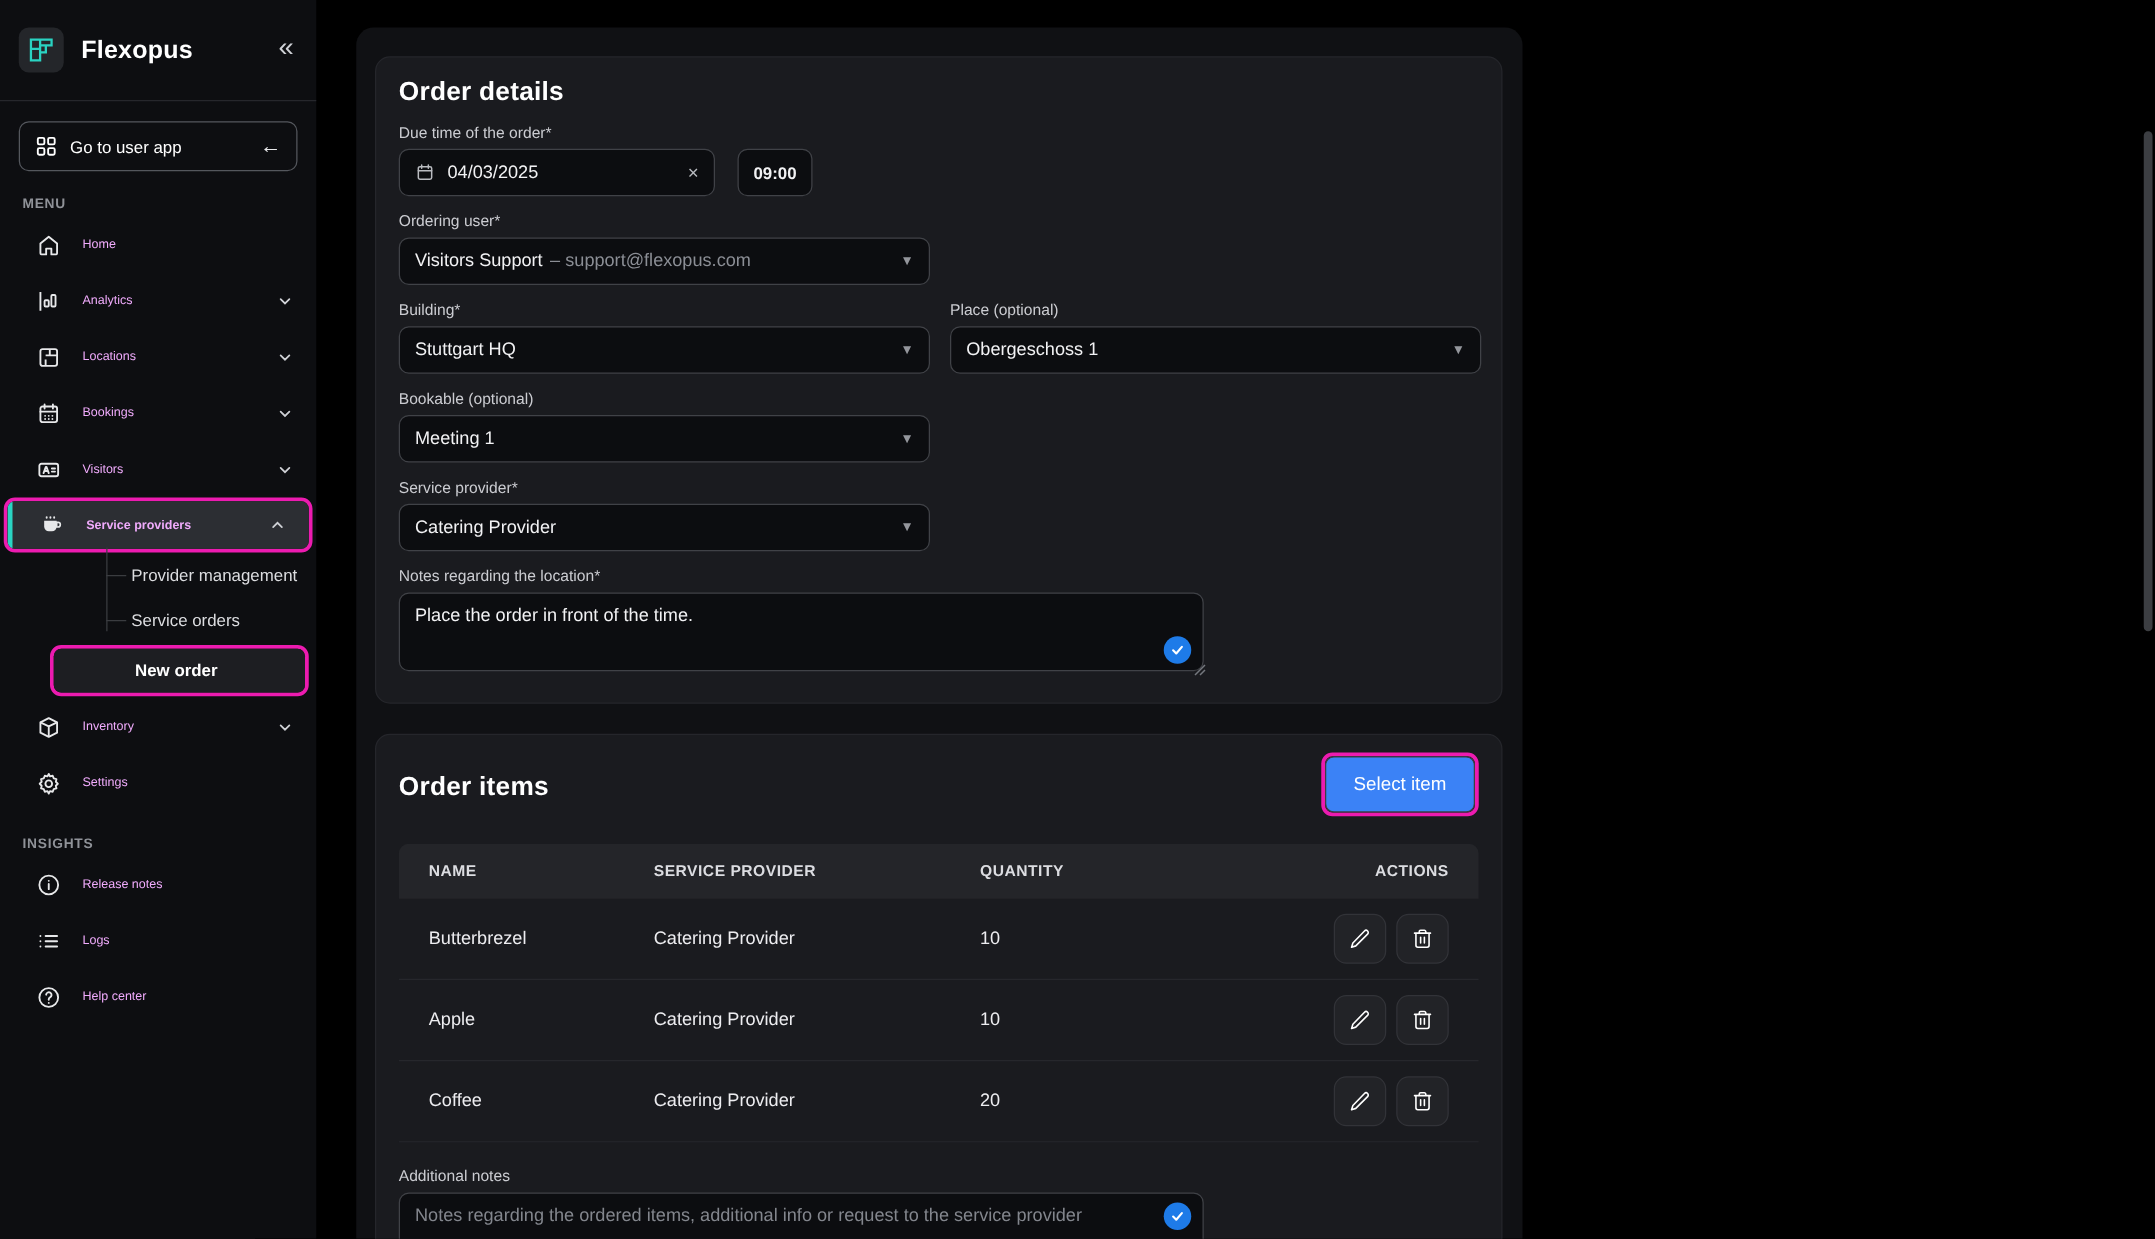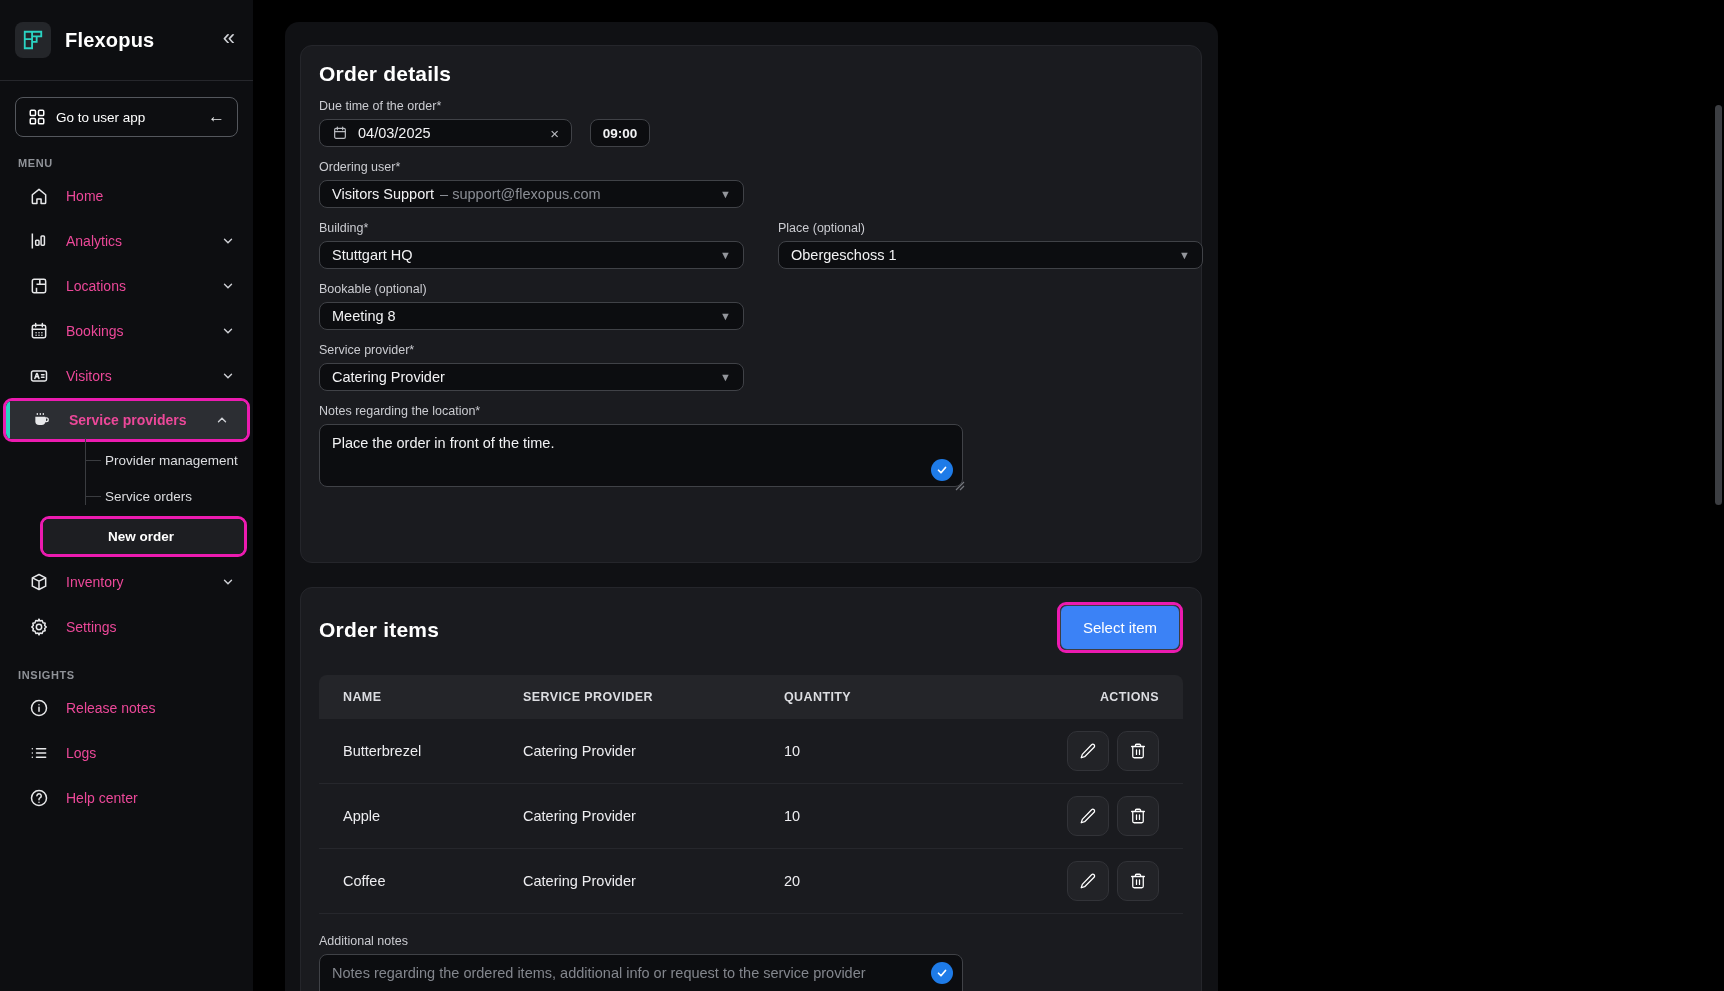--- a/index.html
+++ b/index.html
@@ -12,21 +12,21 @@
   .sb-header { height:80px; display:flex; align-items:center; padding:0 18px 0 15px; }
   .logo-box { width:36px; height:36px; border-radius:8px; background:#24262a; display:flex; align-items:center; justify-content:center; }
   .brand { font-size:20px; font-weight:bold; margin-left:14px; letter-spacing:.2px; }
   .collapse { margin-left:auto; color:#cfd1d6; font-size:22px; cursor:pointer; line-height:1; padding-bottom:4px; }
   .sb-divider { height:1px; background:#26272c; margin:0 0; }
   .user-app-btn { margin:16px 15px 0 15px; height:40px; width:223px; background:transparent; border:1px solid #54575d; border-radius:8px; display:flex; align-items:center; padding:0 12px; color:#fff; font-size:13.5px; cursor:pointer; font-family:inherit; }
   .user-app-btn .lbl { margin-left:10px; }
   .user-app-btn .arrow { margin-left:auto; font-size:17px; color:#e8e9eb; }
   .section-label { color:#8f9298; font-size:11px; font-weight:bold; letter-spacing:.6px; padding:0 18px; margin-top:20px; margin-bottom:4px; }
   .nav { display:flex; flex-direction:column; }
-  .nav-item { height:45px; display:flex; align-items:center; padding:0 18px 0 28px; color:#ec4899; font-size:14px; cursor:pointer; position:relative; }
+  .nav-item { height:45px; display:flex; align-items:center; padding:0 18px 0 28px; color:#f0abfc; font-size:10px; cursor:pointer; position:relative; }
   .nav-item .ic { width:22px; display:flex; justify-content:center; color:#e7e8ea; }
   .nav-item .lbl { margin-left:16px; }
   .nav-item .chev { margin-left:auto; color:#cfd1d6; }
   .ann { border:3px solid #ec1bb0; border-radius:9px; }
   .ann-sp { margin:0 3px; }
   .ann-sp .nav-item { height:38px; background:#2c2e33; border-radius:6px; padding-left:25px; overflow:hidden; }
   .ann-sp .nav-item::before { content:""; position:absolute; left:0; top:0; bottom:0; width:4px; background:#2ad3c2; }
   .ann-sp .lbl { font-weight:bold; }
   .subnav { position:relative; }
   .tree-line { position:absolute; left:85px; top:-4px; bottom:54px; width:1px; background:#3a3c40; }
@@ -38,22 +38,22 @@
   .ann-no .sub-item .lbl { font-weight:bold; color:#fff; }
 
   
   .panel { position:absolute; left:285px; top:22px; width:933px; height:969px; background:#101114; border-radius:14px 14px 0 0; }
   .card { position:absolute; left:15px; width:902px; background:#1a1b1f; border:1px solid #25262b; border-radius:12px; }
   .card1 { top:23px; height:518px; padding:16px 18px; }
   .card2 { top:565px; height:462px; padding:14px 18px; }
   .card-title { font-size:21px; font-weight:bold; letter-spacing:.2px; }
   .field { margin-top:13px; }
   .field-label { font-size:12.5px; color:#cbccd1; margin-bottom:6px; }
-  .row { display:flex; gap:34px; }
-  .control { background:#0c0d10; border:1px solid #404247; border-radius:8px; height:28px; display:flex; align-items:center; padding:0 12px; font-size:14.5px; color:#f2f2f4; }
+  .row { display:flex; gap:16px; }
+  .control { background:#0c0d10; border:1px solid #404247; border-radius:8px; height:38px; display:flex; align-items:center; padding:0 12px; font-size:14.5px; color:#f2f2f4; }
   .date-row { display:flex; gap:18px; }
   .date-input { width:253px; }
   .date-input .cal { color:#b9bbc0; margin-right:10px; }
   .date-input .clear { margin-left:auto; color:#b9bbc0; font-size:15px; cursor:pointer; }
   .time-btn { width:60px; justify-content:center; font-weight:bold; font-size:13.5px; cursor:pointer; }
   .select { width:425px; cursor:pointer; }
   .select .caret { margin-left:auto; color:#94969c; font-size:11px; }
   .sel-secondary { color:#8b8e95; margin-left:6px; }
   .textarea-wrap { position:relative; width:644px; }
   .textarea { width:644px; height:63px; background:#0c0d10; border:1px solid #404247; border-radius:8px; padding:10px 12px; font-size:14.5px; color:#f2f2f4; align-items:flex-start; display:block; }
@@ -313,21 +313,21 @@
         <div class="control select">
           <span>Obergeschoss 1</span>
           <span class="caret">▼</span>
         </div>
       </div>
     </div>
 
     <div class="field">
       <div class="field-label">Bookable (optional)</div>
       <div class="control select">
-        <span>Meeting 8</span>
+        <span>Meeting 1</span>
         <span class="caret">▼</span>
       </div>
     </div>
 
     <div class="field">
       <div class="field-label">Service provider*</div>
       <div class="control select">
         <span>Catering Provider</span>
         <span class="caret">▼</span>
       </div>

